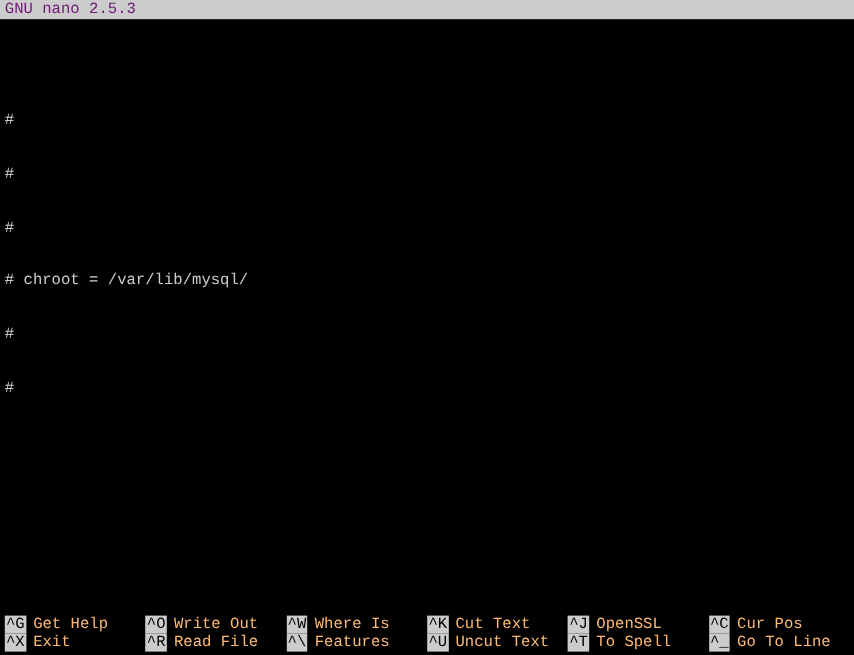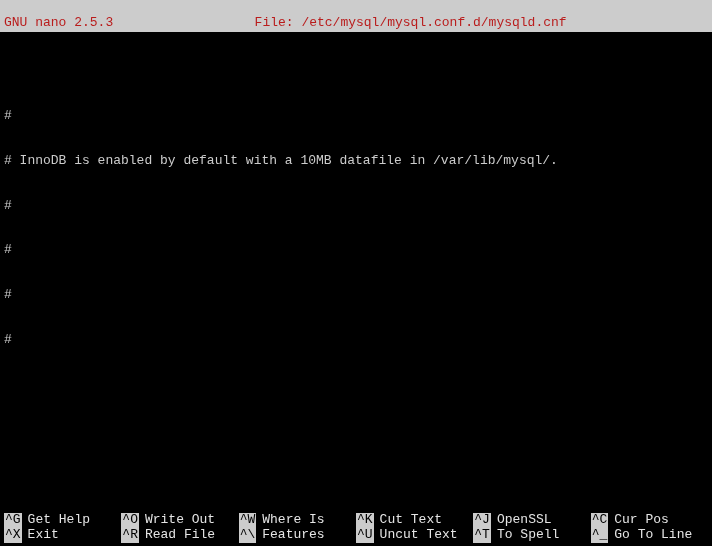--- a/index.html
+++ b/index.html
@@ -8,23 +8,23 @@
       height: 546px;
       background: #000;
       font-family: "Courier New", monospace;
       font-size: 13px;
       color: #ccc;
       overflow: hidden;
       line-height: 1.15;
     }
     .titlebar {
       background: #ccc;
-      color: #b91c1c;
+      color: #701a75;
       display: flex;
-      padding: 16px 4px;
+      padding: 1px 4px;
       height: 16px;
     }
     .titlebar .left { flex: 0 0 auto; }
     .titlebar .center { flex: 1 1 auto; text-align: center; }
     .editor {
       padding: 2px 4px 0 4px;
       white-space: pre;
       color: #ccc;
     }
     .editor .line { display: block; min-height: 15px; }
@@ -45,36 +45,35 @@
       align-items: center;
       gap: 6px;
       min-width: 0;
     }
     .key {
       background: #ccc;
       color: #000;
       padding: 0 1px;
       white-space: pre;
     }
-    .label { color: #e5e5e5; white-space: pre; }
+    .label { color: #fdba74; white-space: pre; }
   </style>
 </head>
 <body>
 
 <div class="titlebar">
   <span class="left">  GNU nano 2.5.3</span>
-  <span class="center">File: /etc/mysql/mysql.conf.d/mysqld.cnf</span>
 </div>
 
 <div class="editor">
   <span class="line"></span>
   <span class="line">#</span>
-  <span class="line"># InnoDB is enabled by default with a 10MB datafile in /var/lib/mysql/.</span>
   <span class="line">#</span>
   <span class="line">#</span>
+  <span class="line"># chroot = /var/lib/mysql/</span>
   <span class="line">#</span>
   <span class="line">#</span>
   
   
   
   
   
   
   
   

